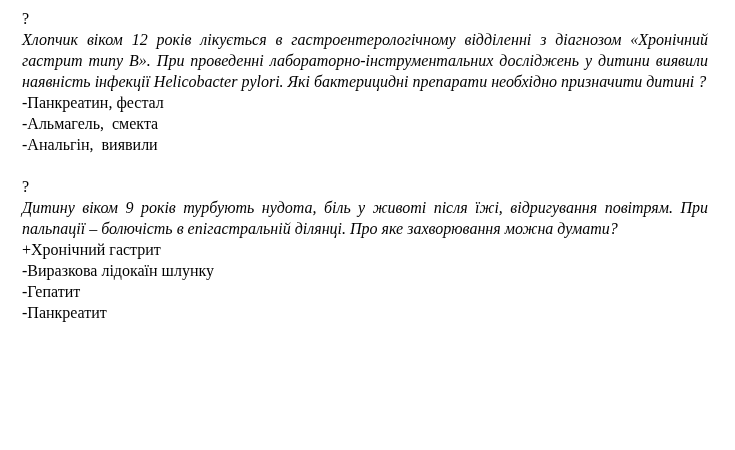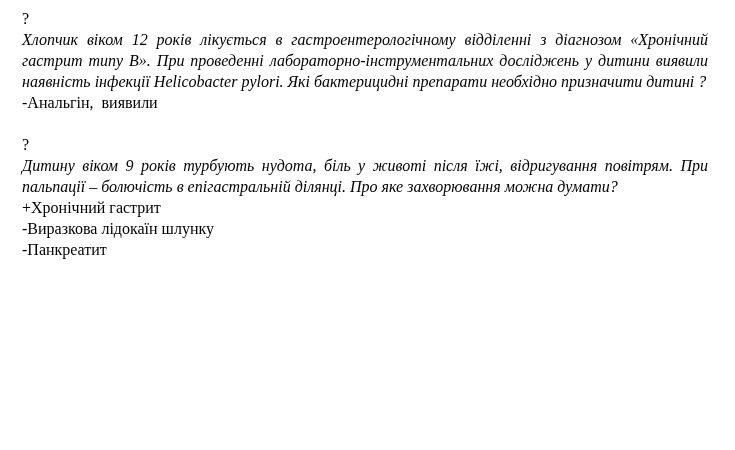--- a/index.html
+++ b/index.html
@@ -42,24 +42,27 @@
     }
   </style>
 </head>
 <body>
 
 <div class="doc">
 
   <div class="block">
     <span class="marker">?</span>
     <span class="question">Хлопчик віком 12 років лікується в гастроентерологічному відділенні з діагнозом «Хронічний гастрит типу В». При проведенні лабораторно-інструментальних досліджень у дитини виявили наявність інфекції Helicobacter pylori. Які бактерицидні препарати необхідно призначити дитині ?</span>
+    <span class="option">-Панкреатин, фестал</span>
+    <span class="option">-Альмагель,  смекта</span>
     <span class="option">-Анальгін,  виявили</span>
   </div>
 
   <div class="block">
     <span class="marker">?</span>
     <span class="question">Дитину віком 9 років турбують нудота, біль у животі після їжі, відригування повітрям. При пальпації – болючість в епігастральній ділянці. Про яке захворювання можна думати?</span>
     <span class="option">+Хронічний гастрит</span>
     <span class="option">-Виразкова лідокаїн шлунку</span>
+    <span class="option">-Гепатит</span>
     <span class="option">-Панкреатит</span>
   </div>
 
 </div>
 
 </body></html>

